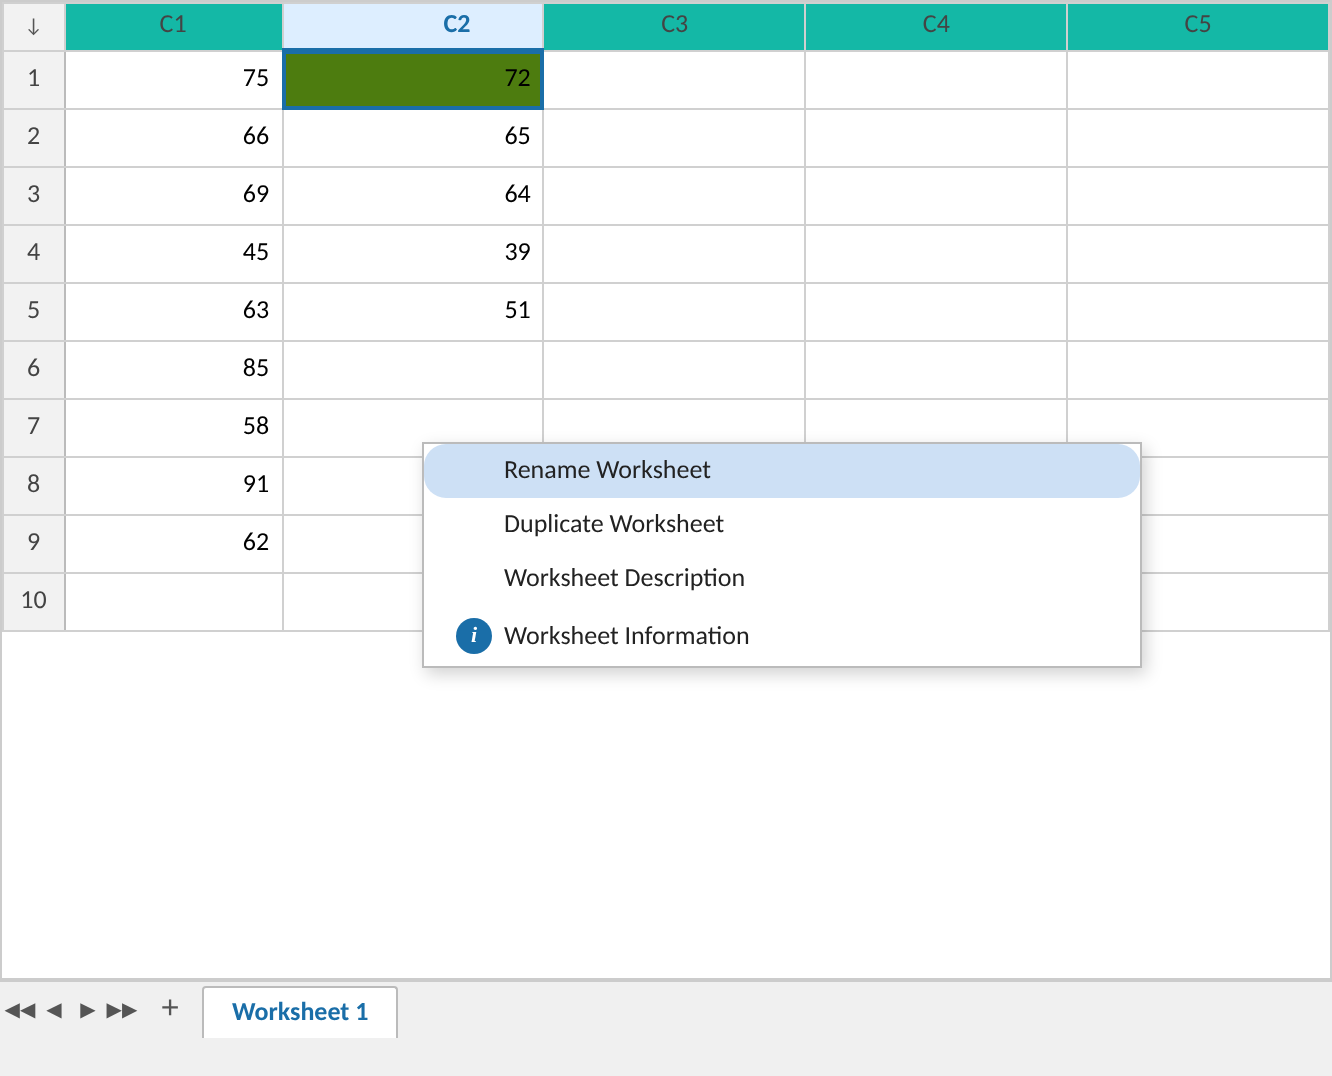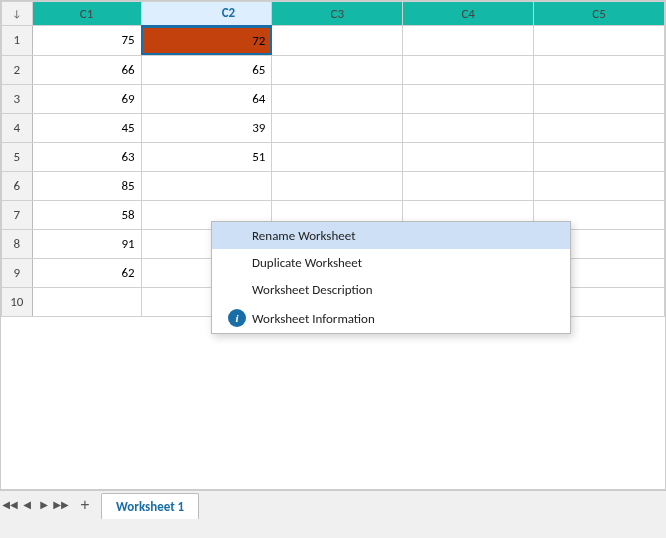--- a/index.html
+++ b/index.html
@@ -80,21 +80,21 @@
     
     .data-cell {
       text-align: right;
       background: #fff;
     }
 
     
     .cell-selected {
       outline: 2px solid #1a6ea8;
       outline-offset: -2px;
-      background: #c2410c;
+      background: #4d7c0f;
     }
 
     
     .corner-cell {
       width: 28px;
       background: #f2f2f2;
       text-align: center;
       cursor: default;
     }
 
@@ -130,20 +130,21 @@
       display: flex;
       align-items: center;
       padding: 6px 14px;
       cursor: pointer;
       color: #222;
       position: relative;
     }
 
     .menu-item.highlighted {
       background: #cde0f5;
+      border-radius: 11px;
     }
 
     .menu-item .shortcut {
       position: absolute;
       right: 14px;
       color: #666;
       font-size: 12px;
     }
 
     .menu-item .menu-icon {

